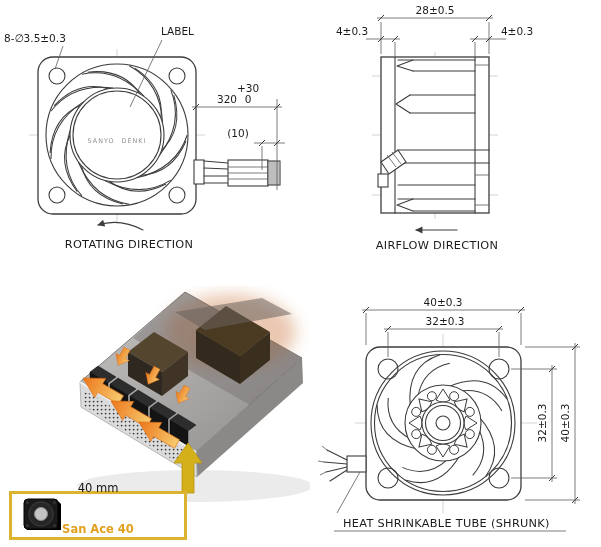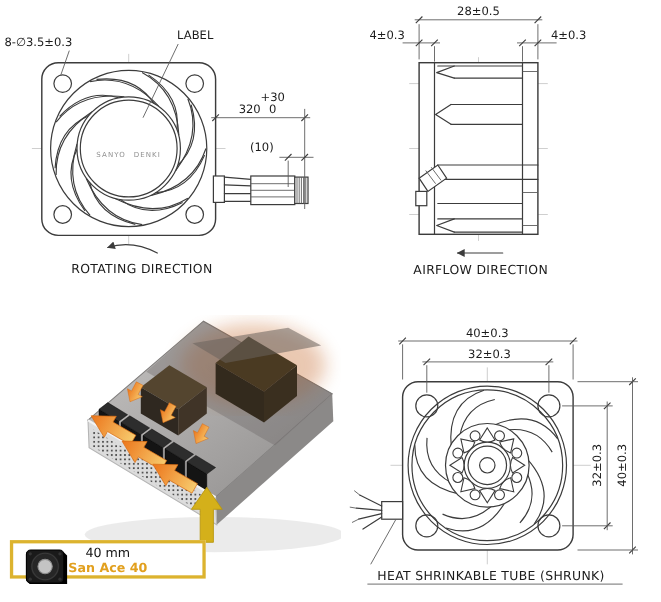--- a/index.html
+++ b/index.html
@@ -10,24 +10,24 @@
   .dim{font-size:10.5px;}
   .cap{font-size:11.3px;letter-spacing:.3px;}
   .brand{font-size:6.4px;fill:#919191;letter-spacing:1px;word-spacing:4px;}
   .ln{stroke:#3c3c3c;stroke-width:1.1;fill:none;stroke-linecap:round;stroke-linejoin:round;}
   .lnf{stroke:#3c3c3c;stroke-width:1.3;fill:#fff;}
   .lnw{stroke:#3c3c3c;stroke-width:1.1;fill:#fff;}
   .thin{stroke:#5a5a5a;stroke-width:.8;fill:none;}
   .cl{stroke:#c8c8c8;stroke-width:.8;fill:none;}
   .blade{stroke:#3c3c3c;stroke-width:1.05;fill:none;}
   .tick{stroke:#3c3c3c;stroke-width:1;}
-  #callout{position:absolute;left:9px;top:491px;width:178px;height:35px;border:3px solid #dcb32e;
-           background:#fff;box-sizing:border-box;display:flex;align-items:flex-start;gap:4px;padding:1px 4px;}
+  #callout{position:absolute;left:9px;top:491px;width:178px;height:49px;border:3px solid #dcb32e;
+           background:#fff;box-sizing:border-box;display:flex;align-items:flex-end;gap:4px;padding:1px 4px;}
   .callout-text{flex:1;text-align:center;font-size:11.5px;line-height:1.22;color:#141414;}
-  .product-name{color:#e2a01e;font-weight:bold;}
+  .product-name{color:#e2a01e;font-weight:bold;margin-top:27px;}
 </style>
 </head>
 <body>
 
 <div class="canvas">
 
   <svg style="left:0;top:0" width="300" height="262" viewBox="0 0 300 262">
     <defs>
       <marker id="mA" viewBox="0 0 10 10" refX="9" refY="5" markerWidth="9" markerHeight="6.5" orient="auto-start-reverse">
           <path d="M0,0 L10,5 L0,10 Z" fill="#3c3c3c"></path>

